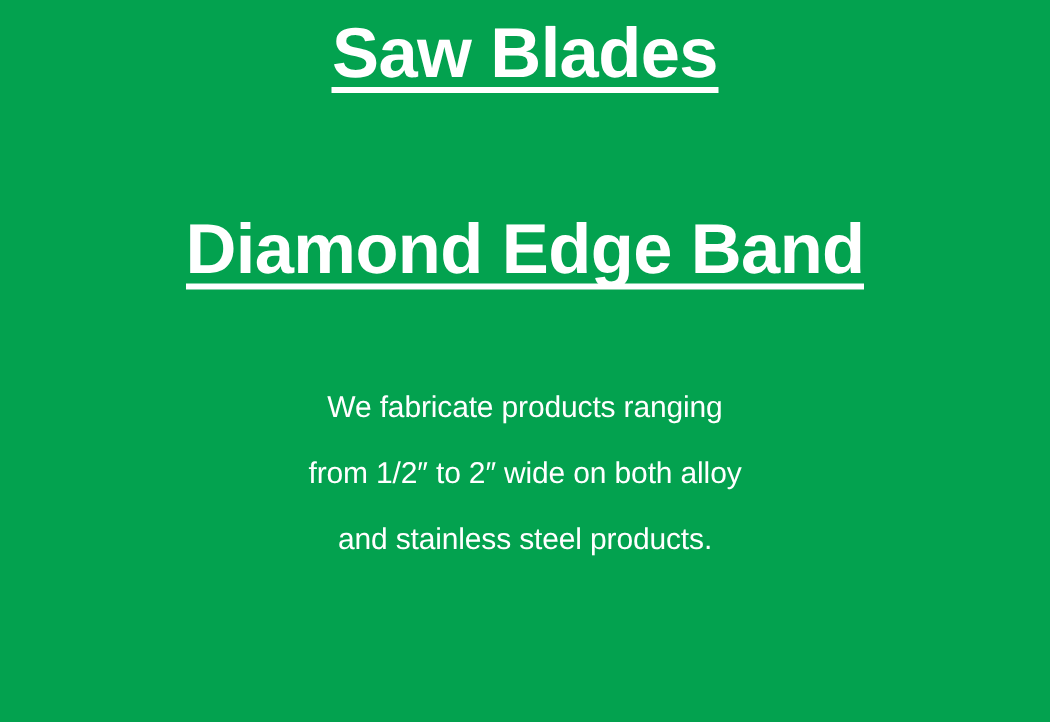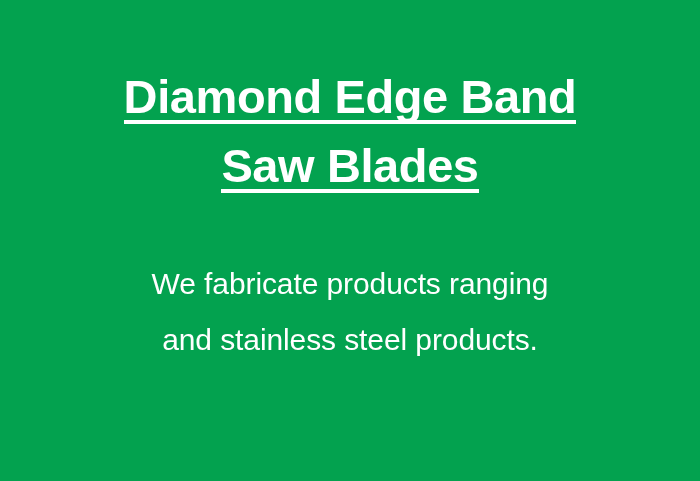--- a/index.html
+++ b/index.html
@@ -70,44 +70,45 @@
   }
 
   .body-block {
     width: 100%;
     margin: 0;
     padding: 0;
     text-align: center;
   }
 
   .body-text {
-    margin: 12px;
+    margin: 0;
     padding: 0;
     color: #ffffff;
     font-family: "Liberation Sans", sans-serif;
     font-weight: 400;
-    font-size: 30px;
+    font-size: 20px;
     line-height: 44px;
     letter-spacing: -0.1px;
     text-align: center;
     white-space: nowrap;
   }
 
   .body-line-1 {
     padding-top: 50px;
   }
 </style>
 </head>
 <body>
 
 <div class="banner">
 
   <div class="heading-block">
+    <div class="heading heading-line-2"><span class="hline">Saw Blades</span></div>
     <div class="heading heading-line-1"><span class="hline">Diamond Edge Band</span></div>
-    <div class="heading heading-line-2"><span class="hline">Saw Blades</span></div>
   </div>
 
   <div class="body-block">
     <div class="body-text body-line-1">We fabricate products ranging</div>
+    <div class="body-text body-line-2">from 1/2″ to 2″ wide on both alloy</div>
     <div class="body-text body-line-3">and stainless steel products.</div>
   </div>
 
 </div>
 
 </body></html>

